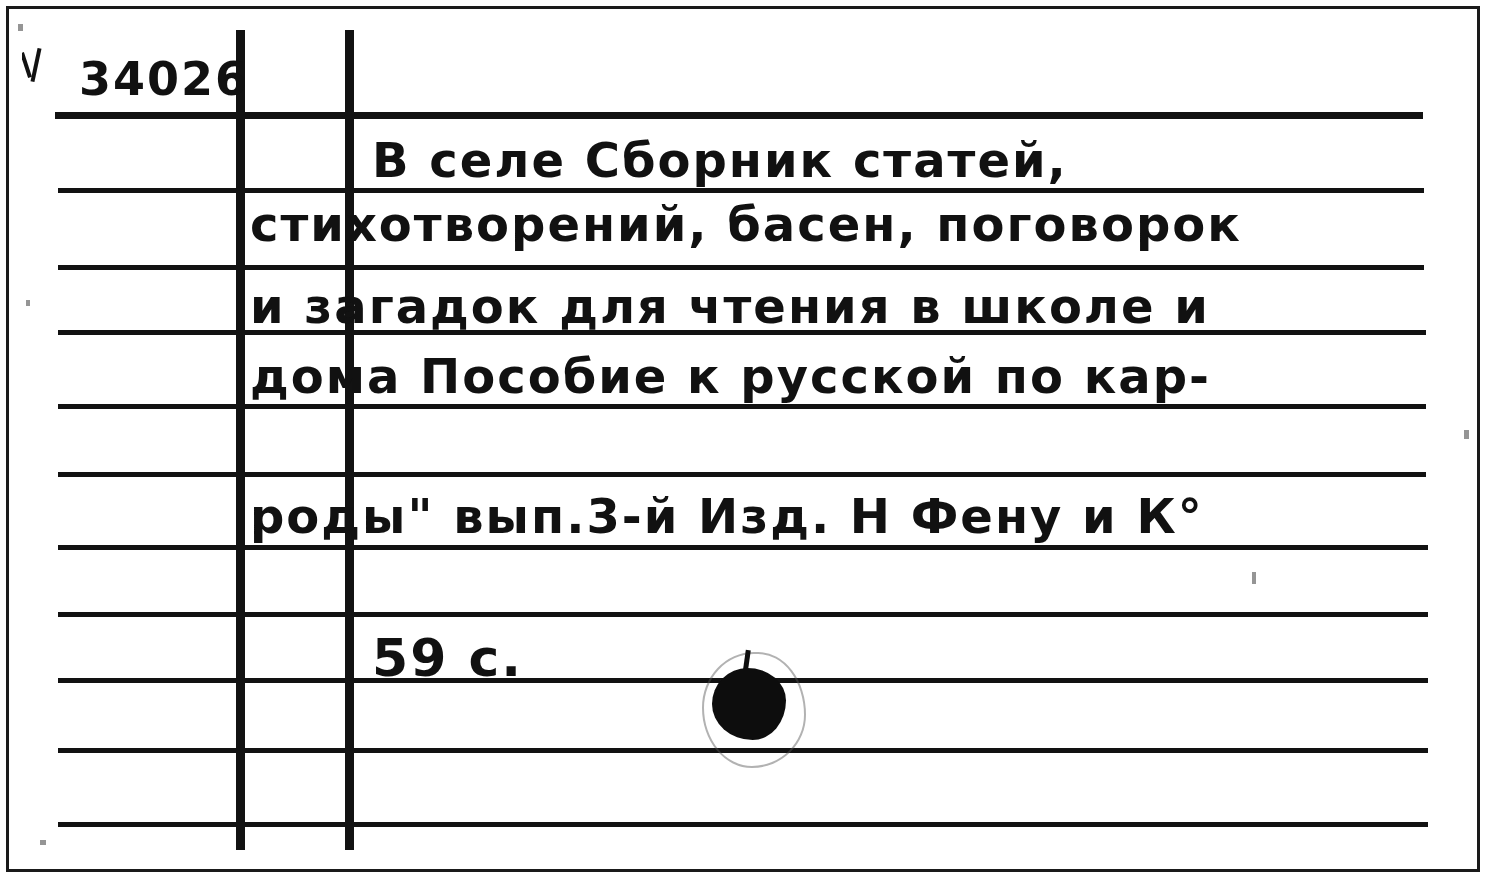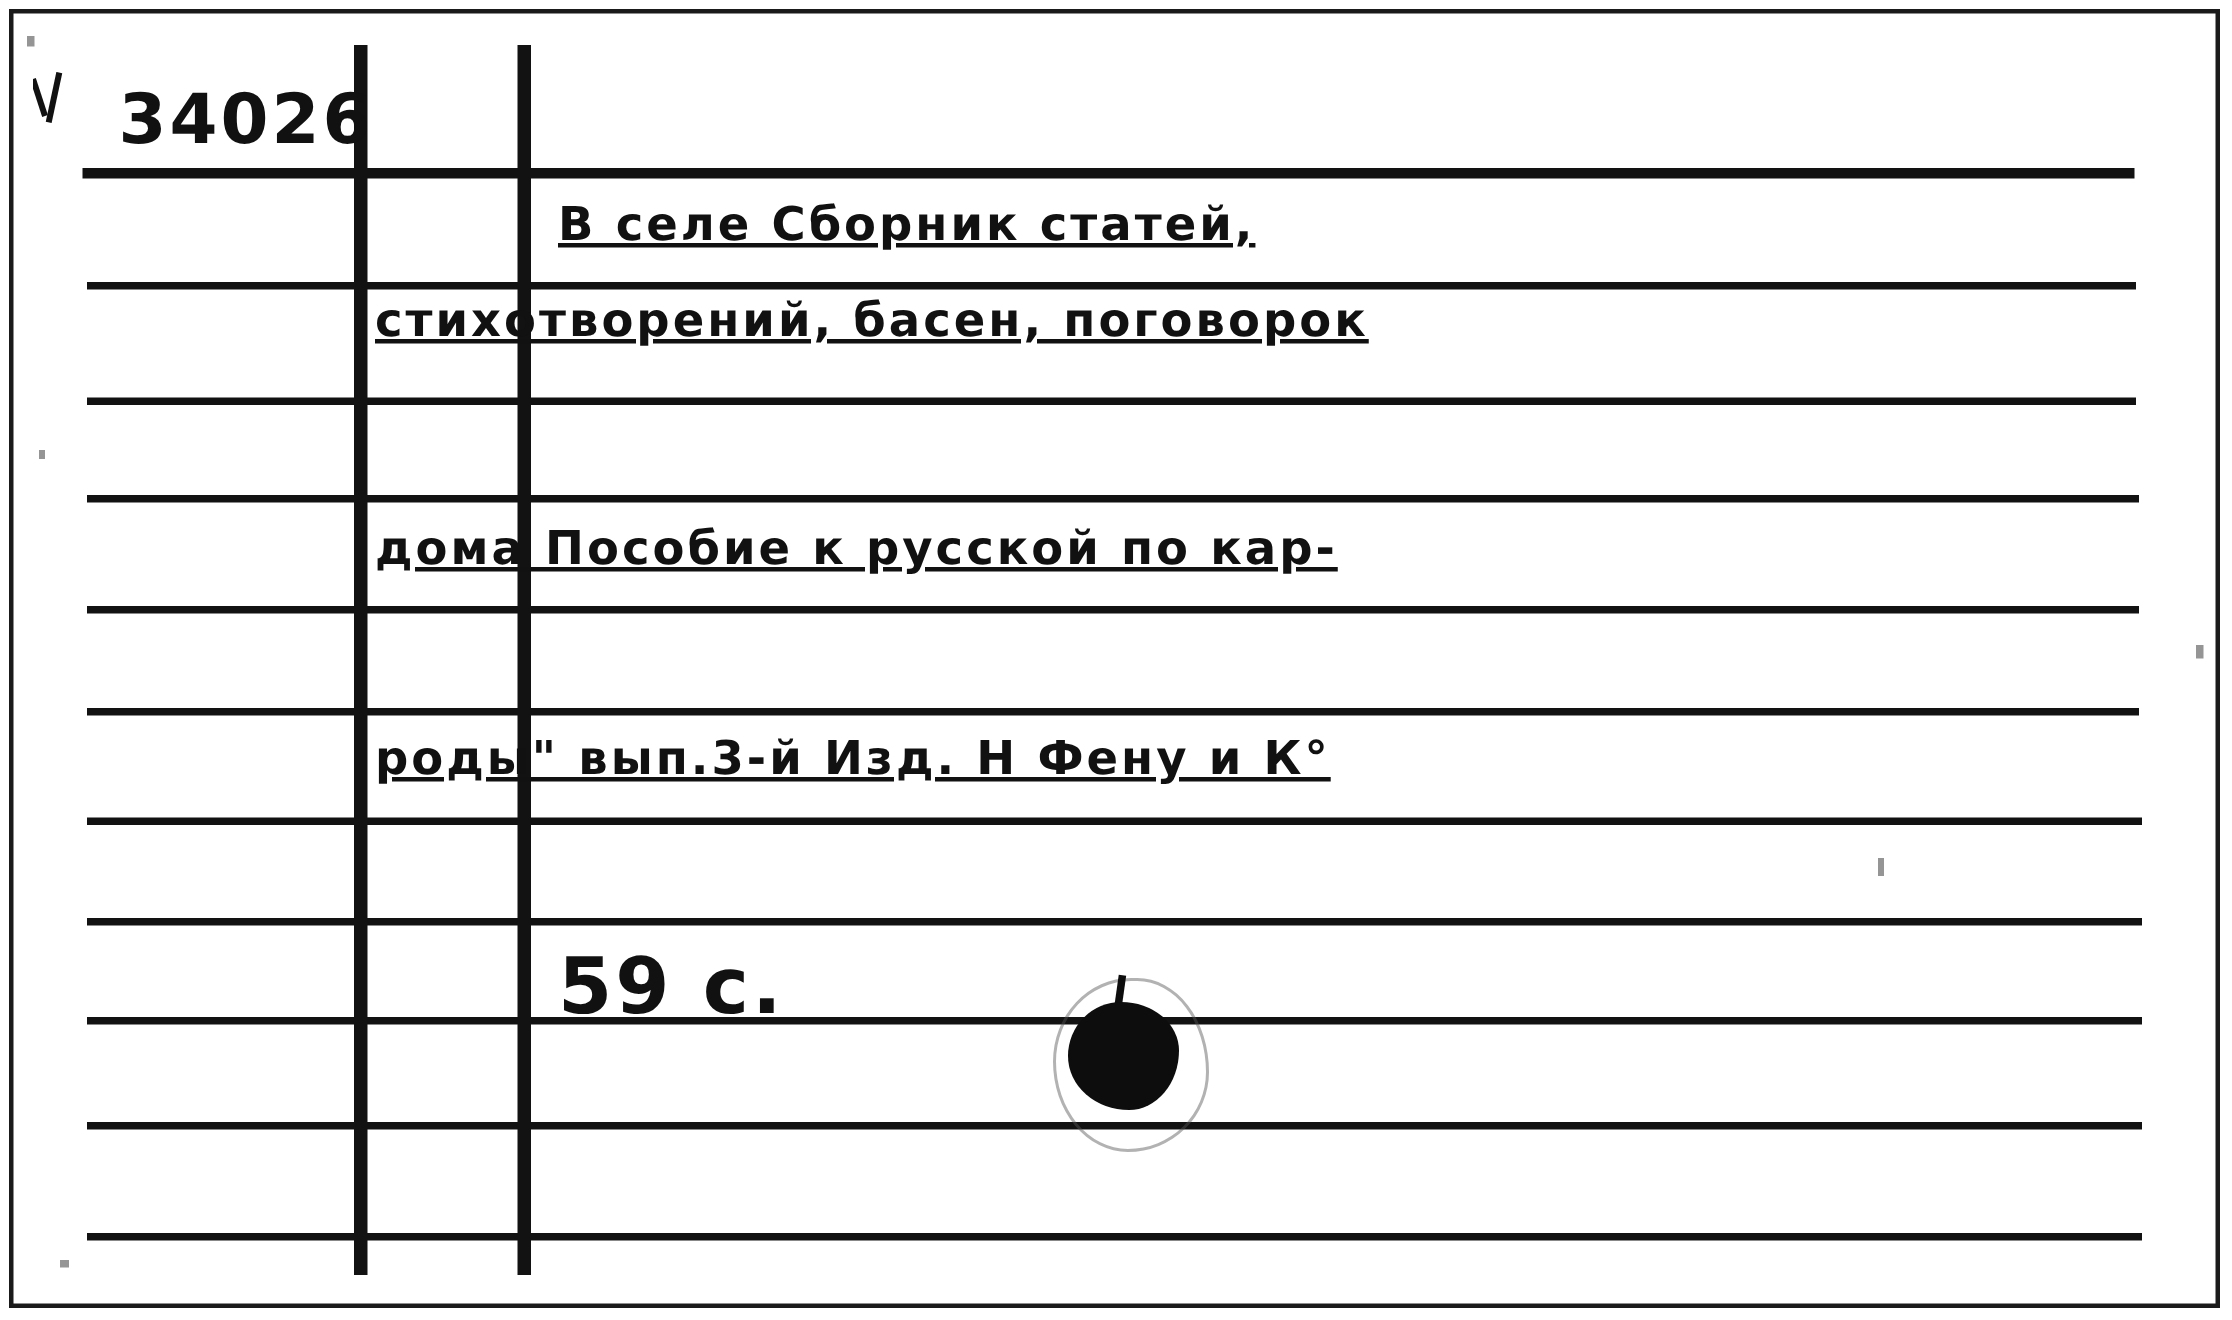--- a/index.html
+++ b/index.html
@@ -43,21 +43,21 @@
   .hw {
     position: absolute;
     color: #111111;
     font-family: "DejaVu Sans", sans-serif;
     font-weight: 600;
     white-space: nowrap;
     letter-spacing: 2px;
     transform-origin: left bottom;
   }
   .hw.l1 { font-size: 46px; }
-  .hw.body { font-size: 31px; text-decoration: underline; }
+  .hw.body { font-size: 48px; }
   .hw.small { font-size: 52px; }
 
   
   .tick {
     position: absolute;
     left: 22px;
     top: 48px;
     width: 26px;
     height: 38px;
     overflow: hidden;
@@ -140,20 +140,21 @@
   <div class="vrule" style="left:236px; top:30px;  height:820px;"></div>
   <div class="vrule" style="left:345px; top:30px;  height:820px;"></div>
 
   <div class="tick"></div>
 
   <div class="hw l1" style="left:52px; top:52px;margin-left:27px;">34026</div>
 
 
   <div class="hw body" style="left:372px; top:132px;">В селе   Сборник статей,</div>
   <div class="hw body" style="left:250px; top:196px;">стихотворений, басен, поговорок</div>
+  <div class="hw body" style="left:250px; top:278px;">и загадок  для чтения  в школе и</div>
   <div class="hw body" style="left:250px; top:348px;">дома  Пособие  к русской  по кар-</div>
   <div class="hw body" style="left:250px; top:488px;">роды"  вып.3-й   Изд. Н Фену и К°</div>
 
   <div class="hw small" style="left:372px; top:628px;">59 с.</div>
 
   <div class="blot-halo"></div>
   <div class="blot-tail"></div>
   <div class="blot"></div>
 
   <div class="speck" style="left:18px;  top:24px;  width:5px; height:7px;"></div>

